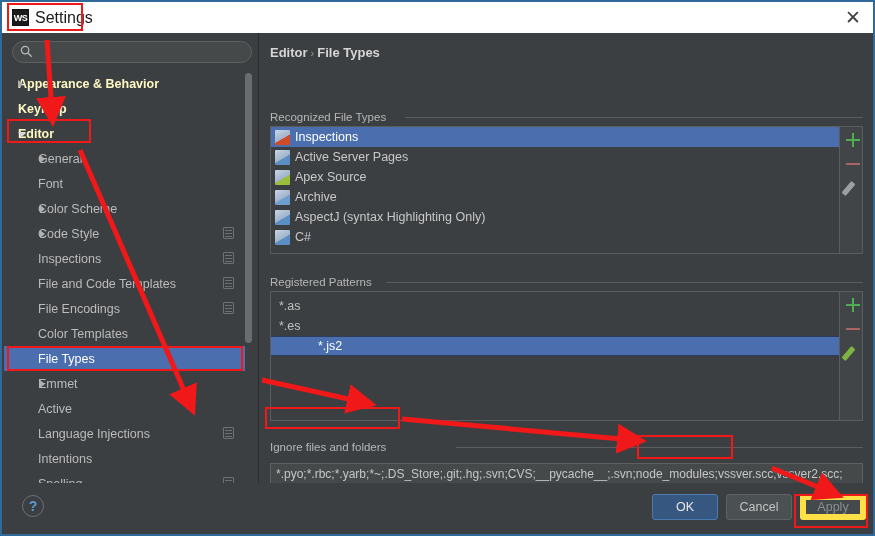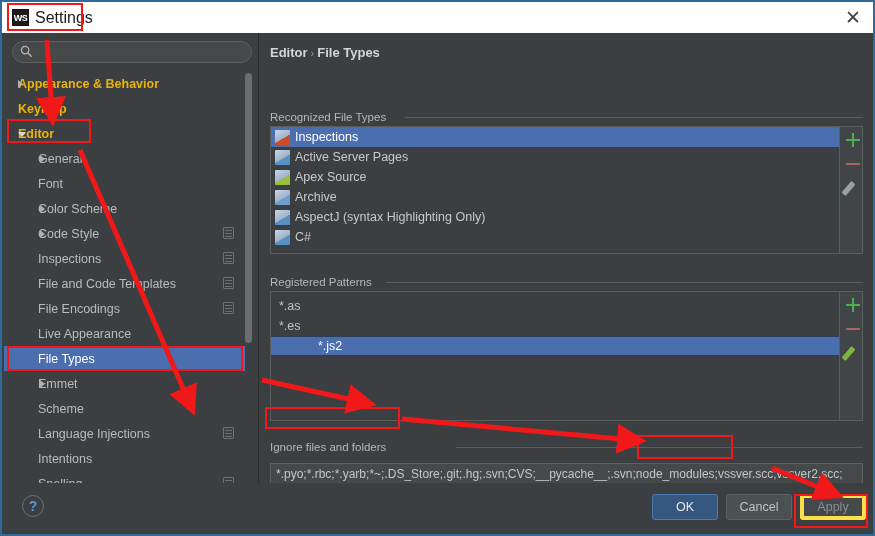--- a/index.html
+++ b/index.html
@@ -74,21 +74,21 @@
     width: 13px; height: 13px;
   }
   .tree { position: absolute; left: 0; top: 38px; width: 255px; height: 415px; overflow: hidden; }
   .tree-item {
     position: relative;
     height: 25px; display: flex; align-items: center;
     font-size: 12.5px; color: #bbbbbb;
     padding-left: 14px; white-space: nowrap;
     font-family: "Liberation Sans", sans-serif;
   }
-  .tree-item.bold { font-weight: bold; color: #eab308; }
+  .tree-item.bold { font-weight: bold; color: #fef9c3; }
   .tree-item.indent1 { padding-left: 34px; }
   .tree-item.selected {
     background: #4b6eaf; color: #ffffff;
     width: 247px;
   }
   .arrow {
     position: absolute; left: 14px; top: 9px;
     width: 0; height: 0;
   }
   .arrow.collapsed {
@@ -234,21 +234,21 @@
   .btn.ok {
     left: 648px; width: 66px;
     background: #365880; border: 1px solid #4a7ab0; color: #e8e8e8;
   }
   .btn.cancel {
     left: 722px; width: 66px;
     background: #4b5052; border: 1px solid #5d6265; color: #c2c2c2;
   }
   .btn.apply {
     left: 796px; width: 66px;
-    background: #44494b; border: 4px solid #fde047; color: #8a8e90;
+    background: #44494b; border: 6px solid #fde047; color: #8a8e90;
   }
 
   
   .redbox {
     position: absolute;
     border: 2px solid #f01818;
     pointer-events: none;
   }
   svg.overlay {
     position: absolute; left: 0; top: 0;
@@ -312,31 +312,31 @@
           </div>
           <div class="tree-item indent1">
             <span>File and Code Templates</span>
             <div class="copy-ico"></div>
           </div>
           <div class="tree-item indent1">
             <span>File Encodings</span>
             <div class="copy-ico"></div>
           </div>
           <div class="tree-item indent1">
-            <span>Live Appearance</span>
+            <span>Color Templates</span>
           </div>
           <div class="tree-item indent1 selected">
             <span>File Types</span>
           </div>
           <div class="tree-item indent1">
             <div class="arrow collapsed indent1"></div>
             <span>Emmet</span>
           </div>
           <div class="tree-item indent1">
-            <span>Scheme</span>
+            <span>Active</span>
           </div>
           <div class="tree-item indent1">
             <span>Language Injections</span>
             <div class="copy-ico"></div>
           </div>
           <div class="tree-item indent1">
             <span>Intentions</span>
           </div>
           <div class="tree-item indent1">
             <span>Spelling</span>

